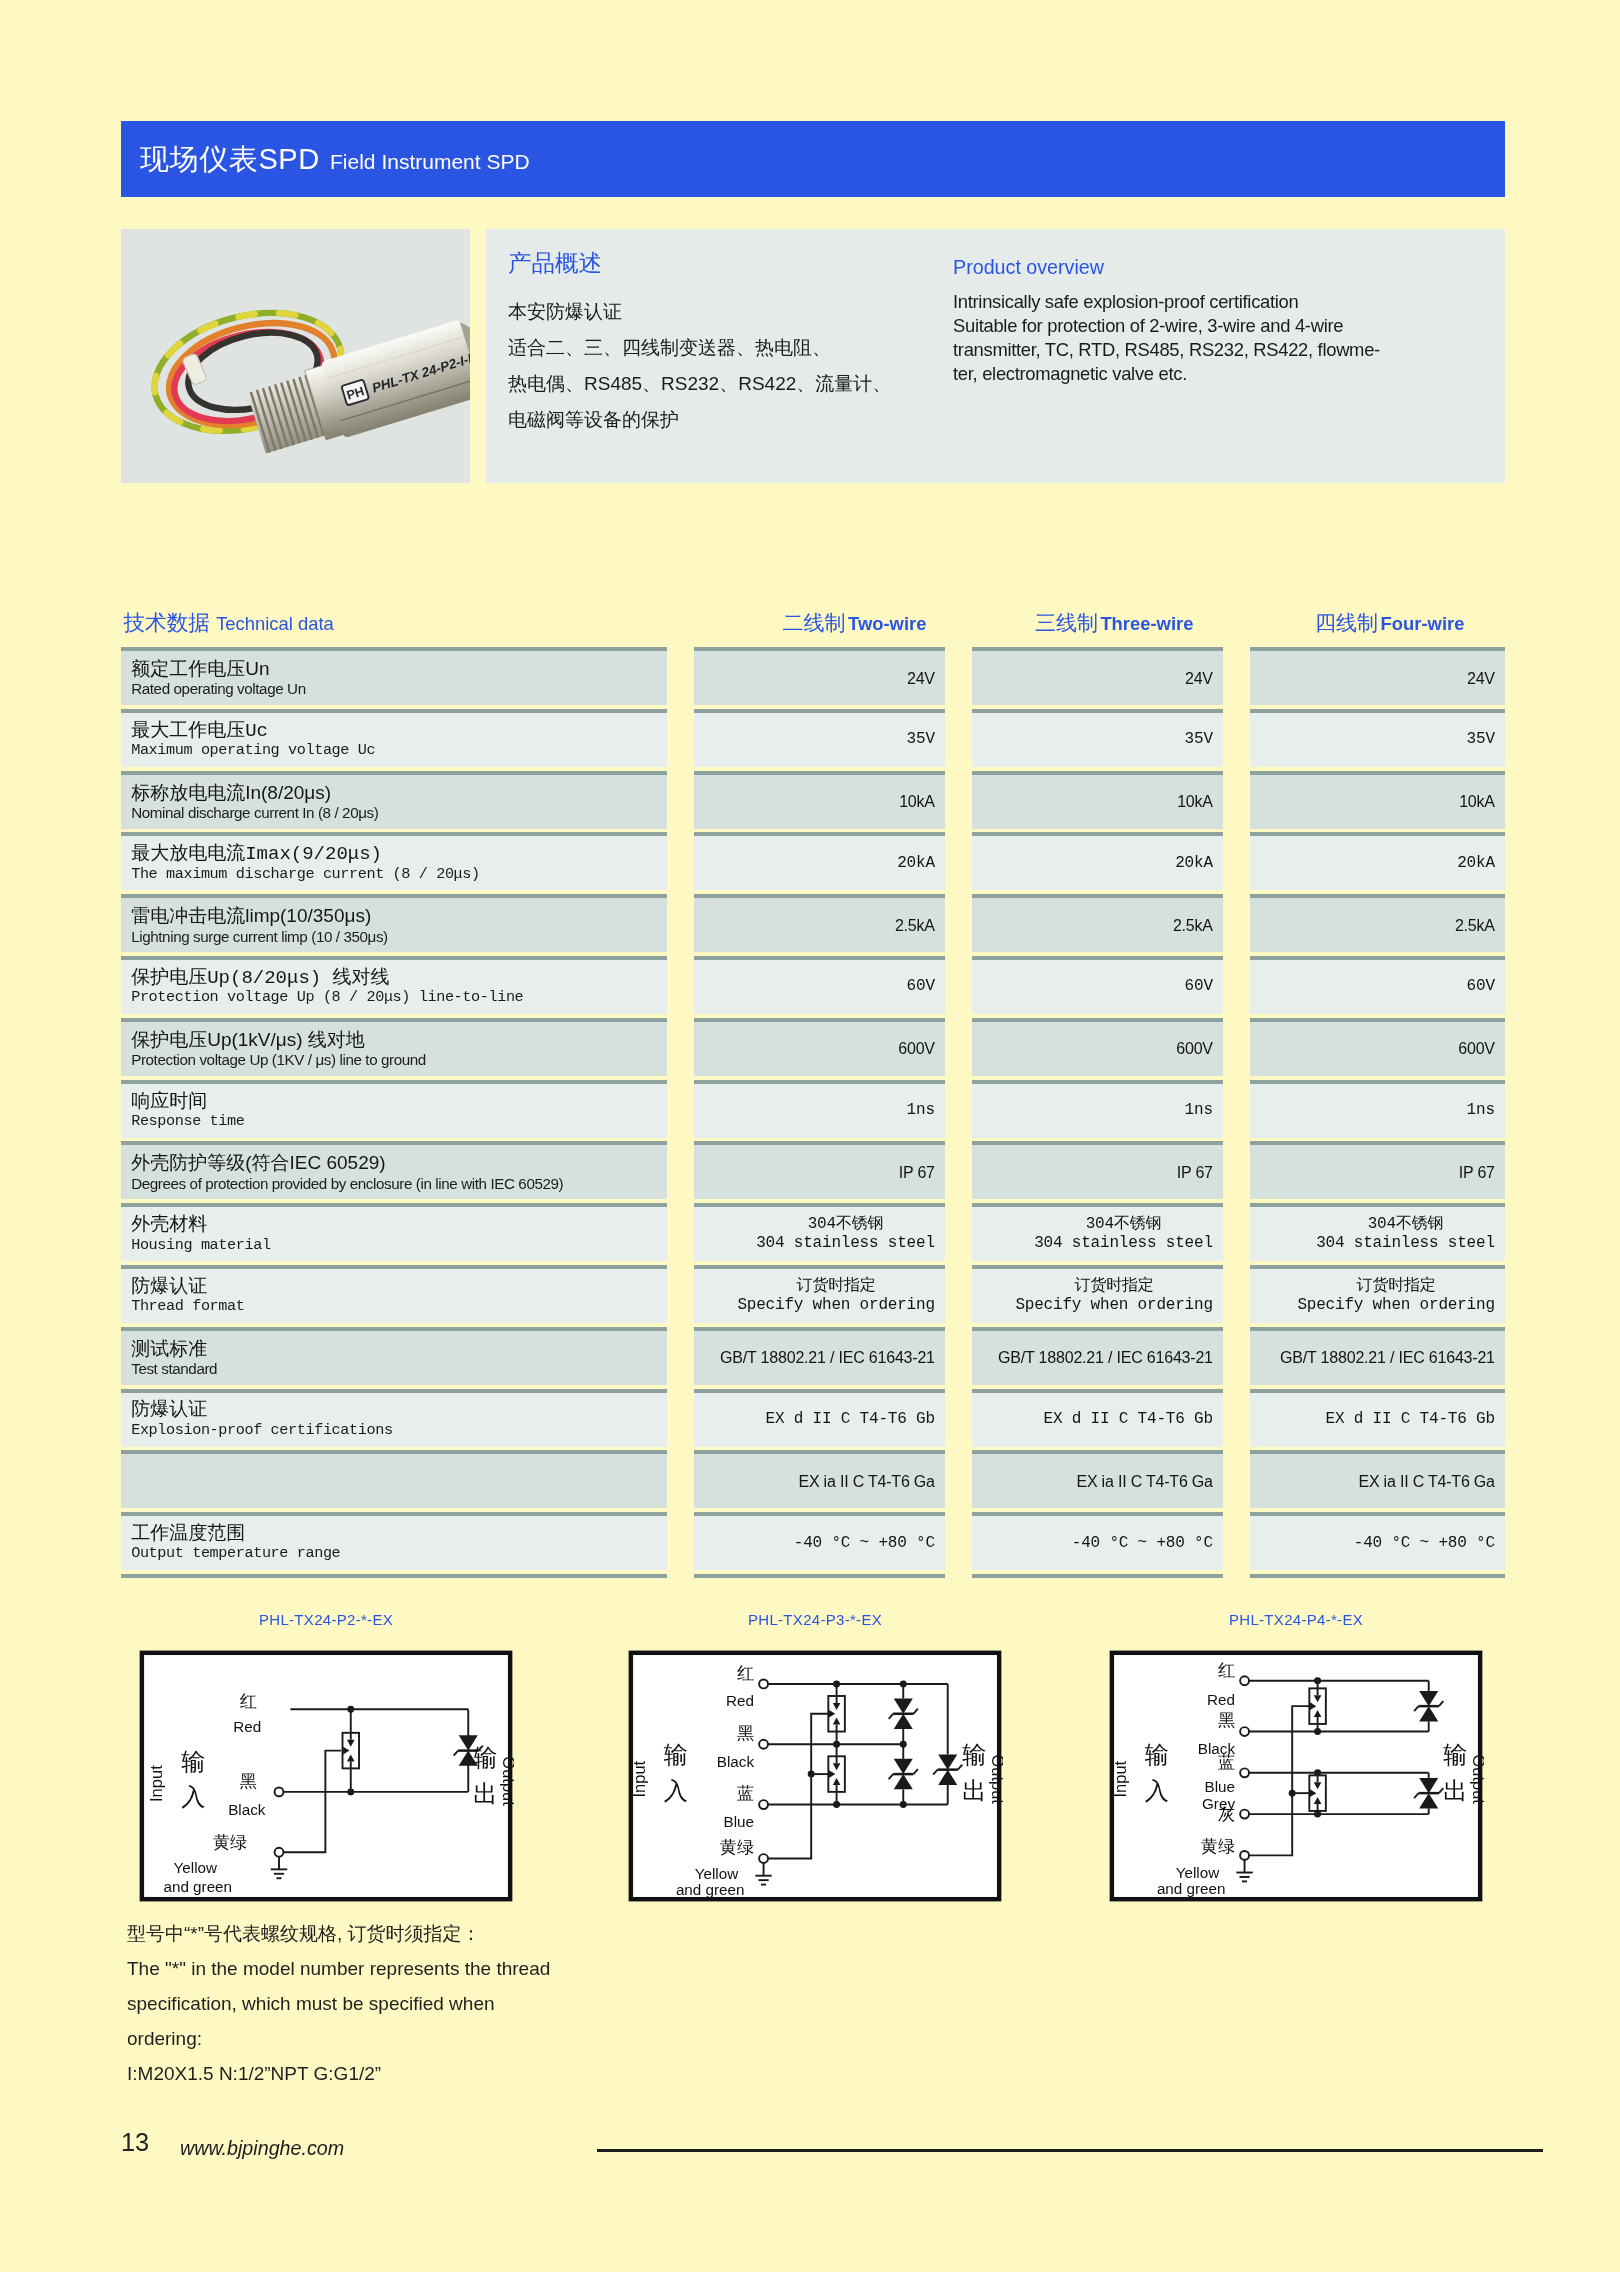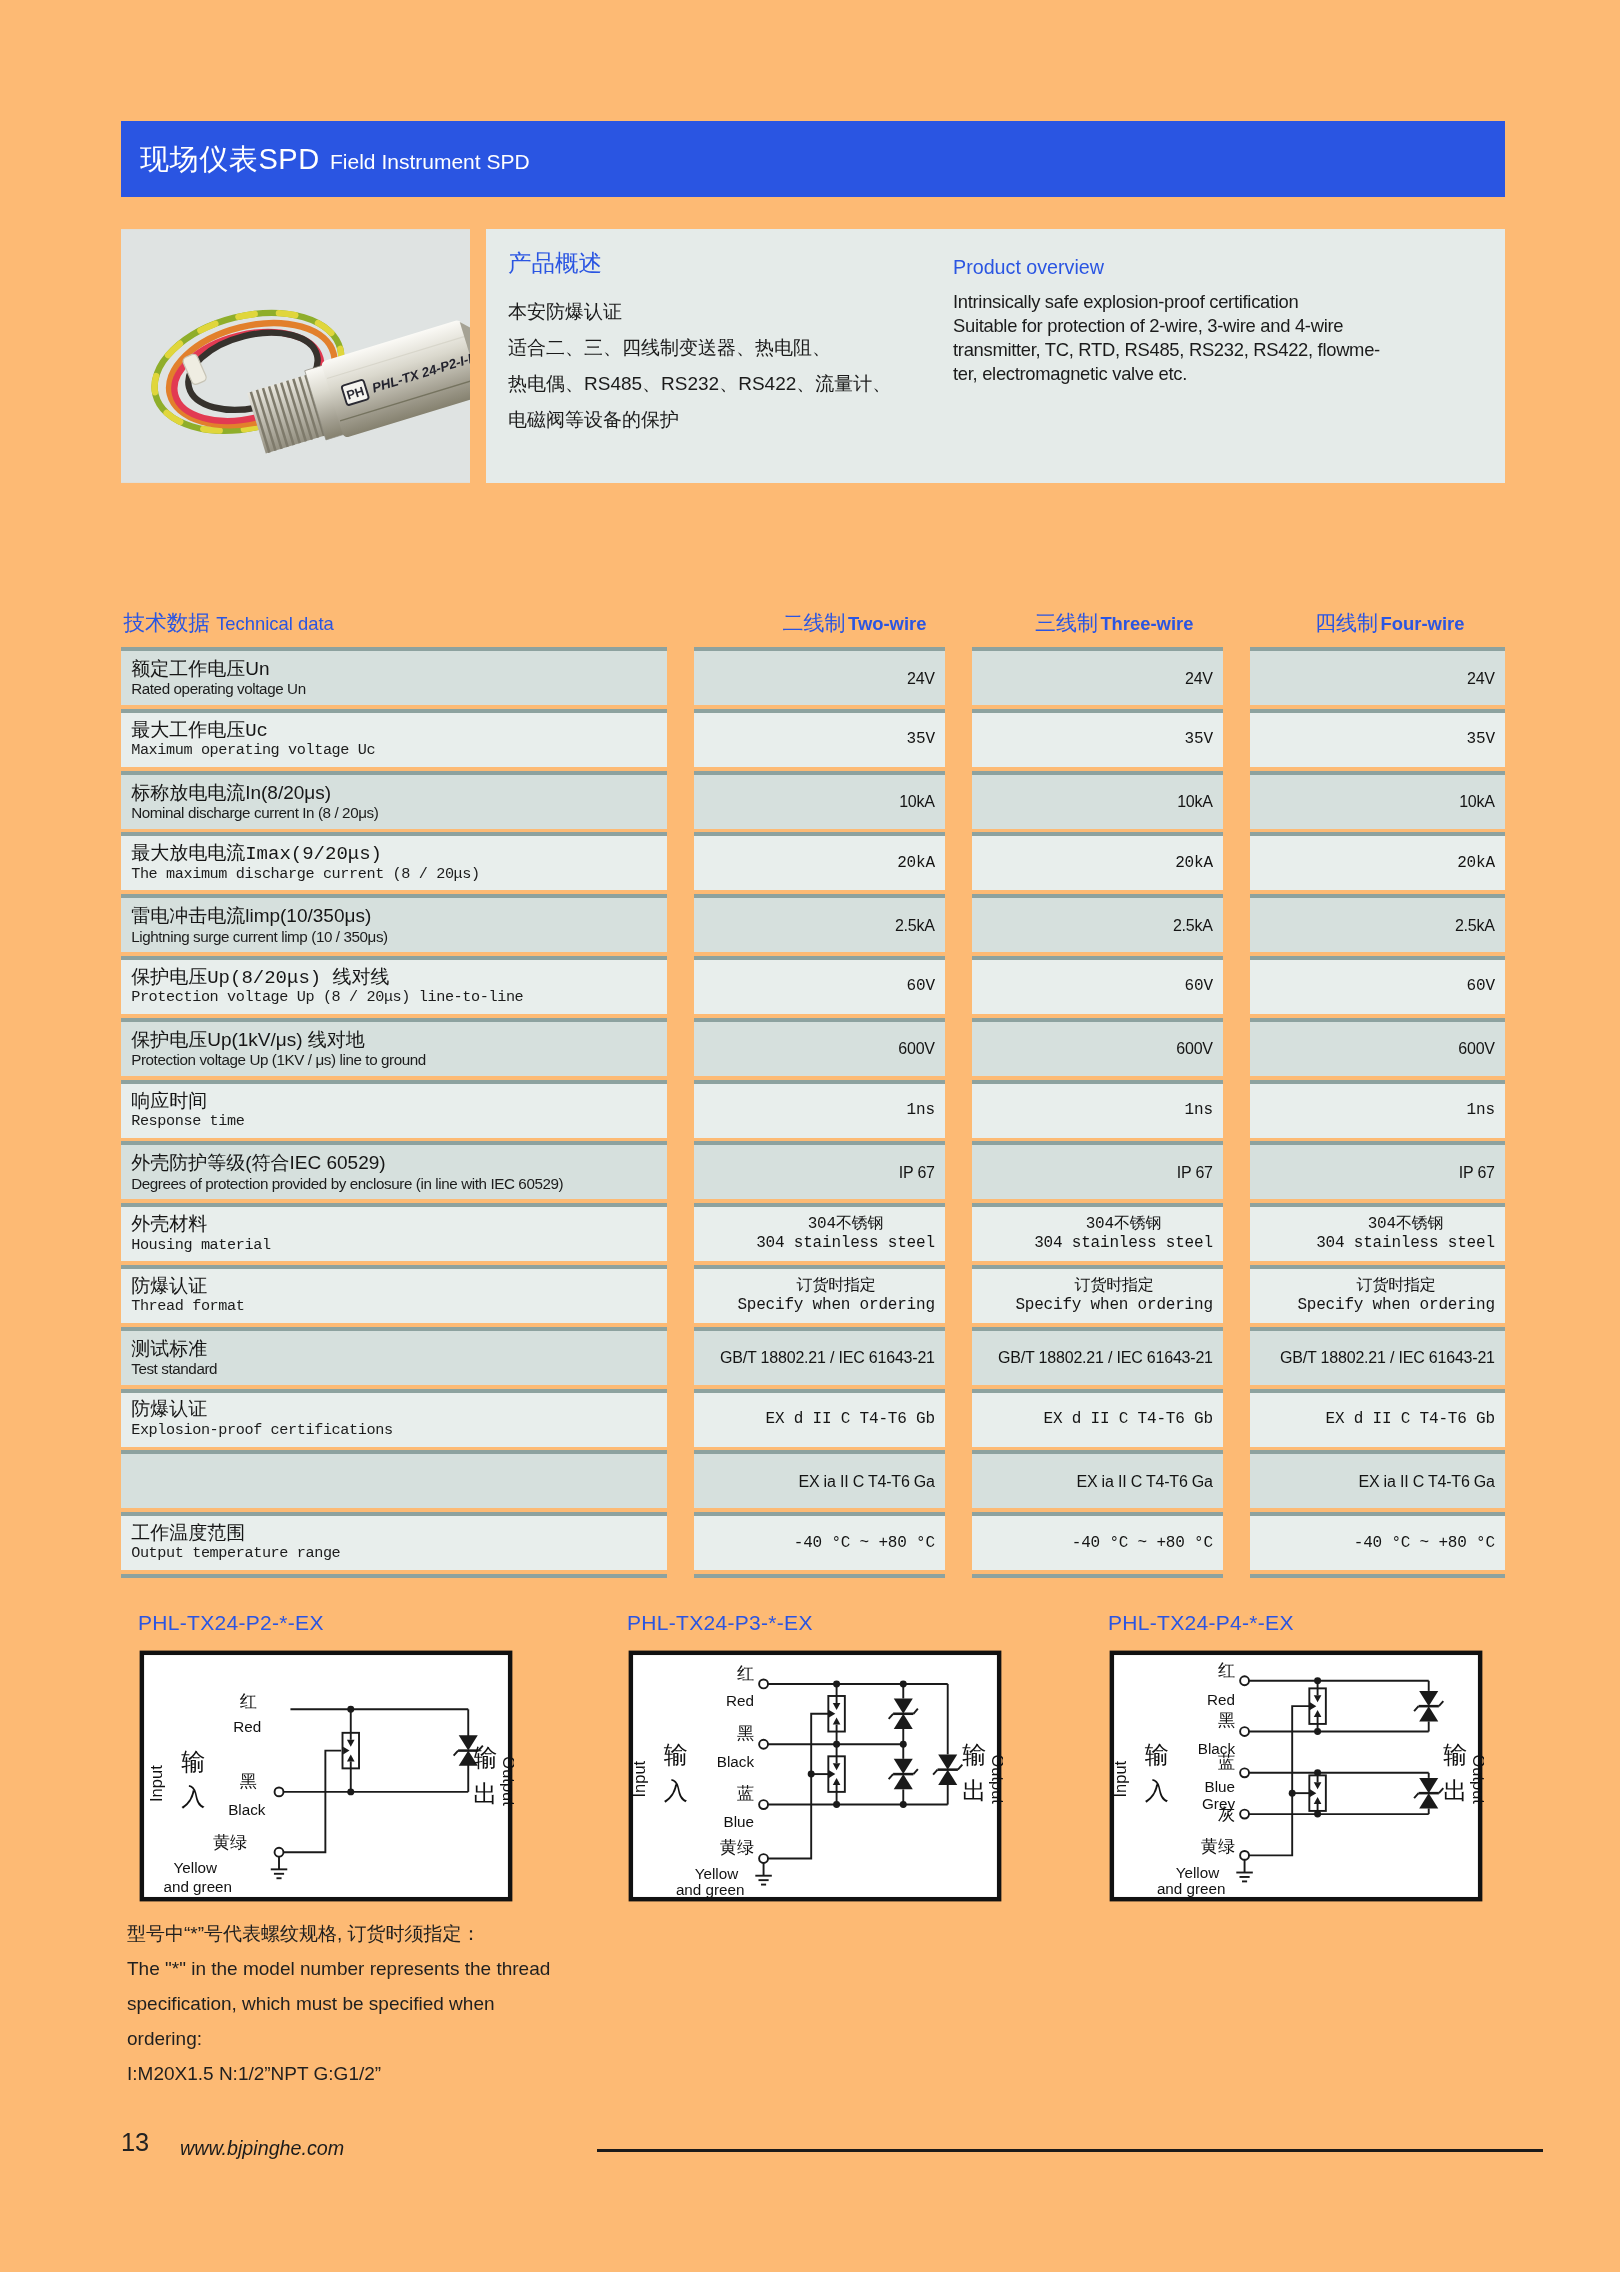--- a/index.html
+++ b/index.html
@@ -1,16 +1,16 @@
 <!DOCTYPE html>
 <html style="--accent: #2a55e2; --row_dark: #d6e0dd; --row_light: #e8eeec; --separator: #8da29f; --panel: #e5ebe9; --photo_bg: #dfe3e2;font-size:10.2px"><head>
 <meta charset="utf-8">
 <style>
   html,body{margin:0;padding:0;background:#888;}
-  #page{position:relative;width:1620px;height:2273px;background:#fdba74;overflow:hidden;
+  #page{position:relative;width:1620px;height:2273px;background:#fef9c3;overflow:hidden;
         font-family:"Liberation Sans","DejaVu Sans",sans-serif;color:#1d1d1d;}
   .abs{position:absolute;}
 
   
   #hdr{left:121px;top:121px;width:1384px;height:76px;background:var(--accent);
        display:flex;align-items:baseline;padding-left:19px;box-sizing:border-box;}
   #hdr .zh{color:#fff;font-size:29px;font-weight:500;letter-spacing:0.6px;line-height:76px;}
   #hdr .en{color:#fff;font-size:21px;font-weight:300;margin-left:10.2px;}
 
   
@@ -37,21 +37,21 @@
   .t-row.dark .cell{background:var(--row_dark);}
   .t-row.light .cell{background:var(--row_light);font-family:Liberation Mono, monospace;}
   .cell.label{display:flex;flex-direction:column;justify-content:center;}
   .cell.label .zh{font-size:19px;line-height:1.18;color:#161616;}
   .cell.label .en{font-size:15.2px;line-height:1.18;color:#1c1c1c;letter-spacing:-0.4px;}
   .cell.val{display:flex;align-items:center;justify-content:flex-end;text-align:center;
             font-size:16px;white-space:pre-line;line-height:1.2;color:#141414;letter-spacing:-0.2px;}
   .t-end .cell{min-height:0;height:0;padding:0;}
 
   
-  .dia-title{top:1611px;width:376px;text-align:left;font-size:21px;font-weight:500;color:var(--accent);letter-spacing:0.3px;}
+  .dia-title{top:1611px;width:376px;text-align:center;font-size:15px;font-weight:500;color:var(--accent);letter-spacing:0.3px;}
   .dia-box{top:1649px;width:376px;height:254px;}
   svg text{font-family:"Liberation Sans","DejaVu Sans",sans-serif;}
   .dzh{font-size:27px;fill:#111;}
   .den{font-size:24px;fill:#111;}
   .dio{font-size:38px;fill:#111;}
   .dioen{font-size:26px;fill:#111;}
 
   
   #note{left:127px;top:1916px;font-size:19px;line-height:35px;white-space:pre-line;color:#1f1f1f;}
   #pgnum{left:121px;top:2128px;font-size:25.4px;color:#222;}

